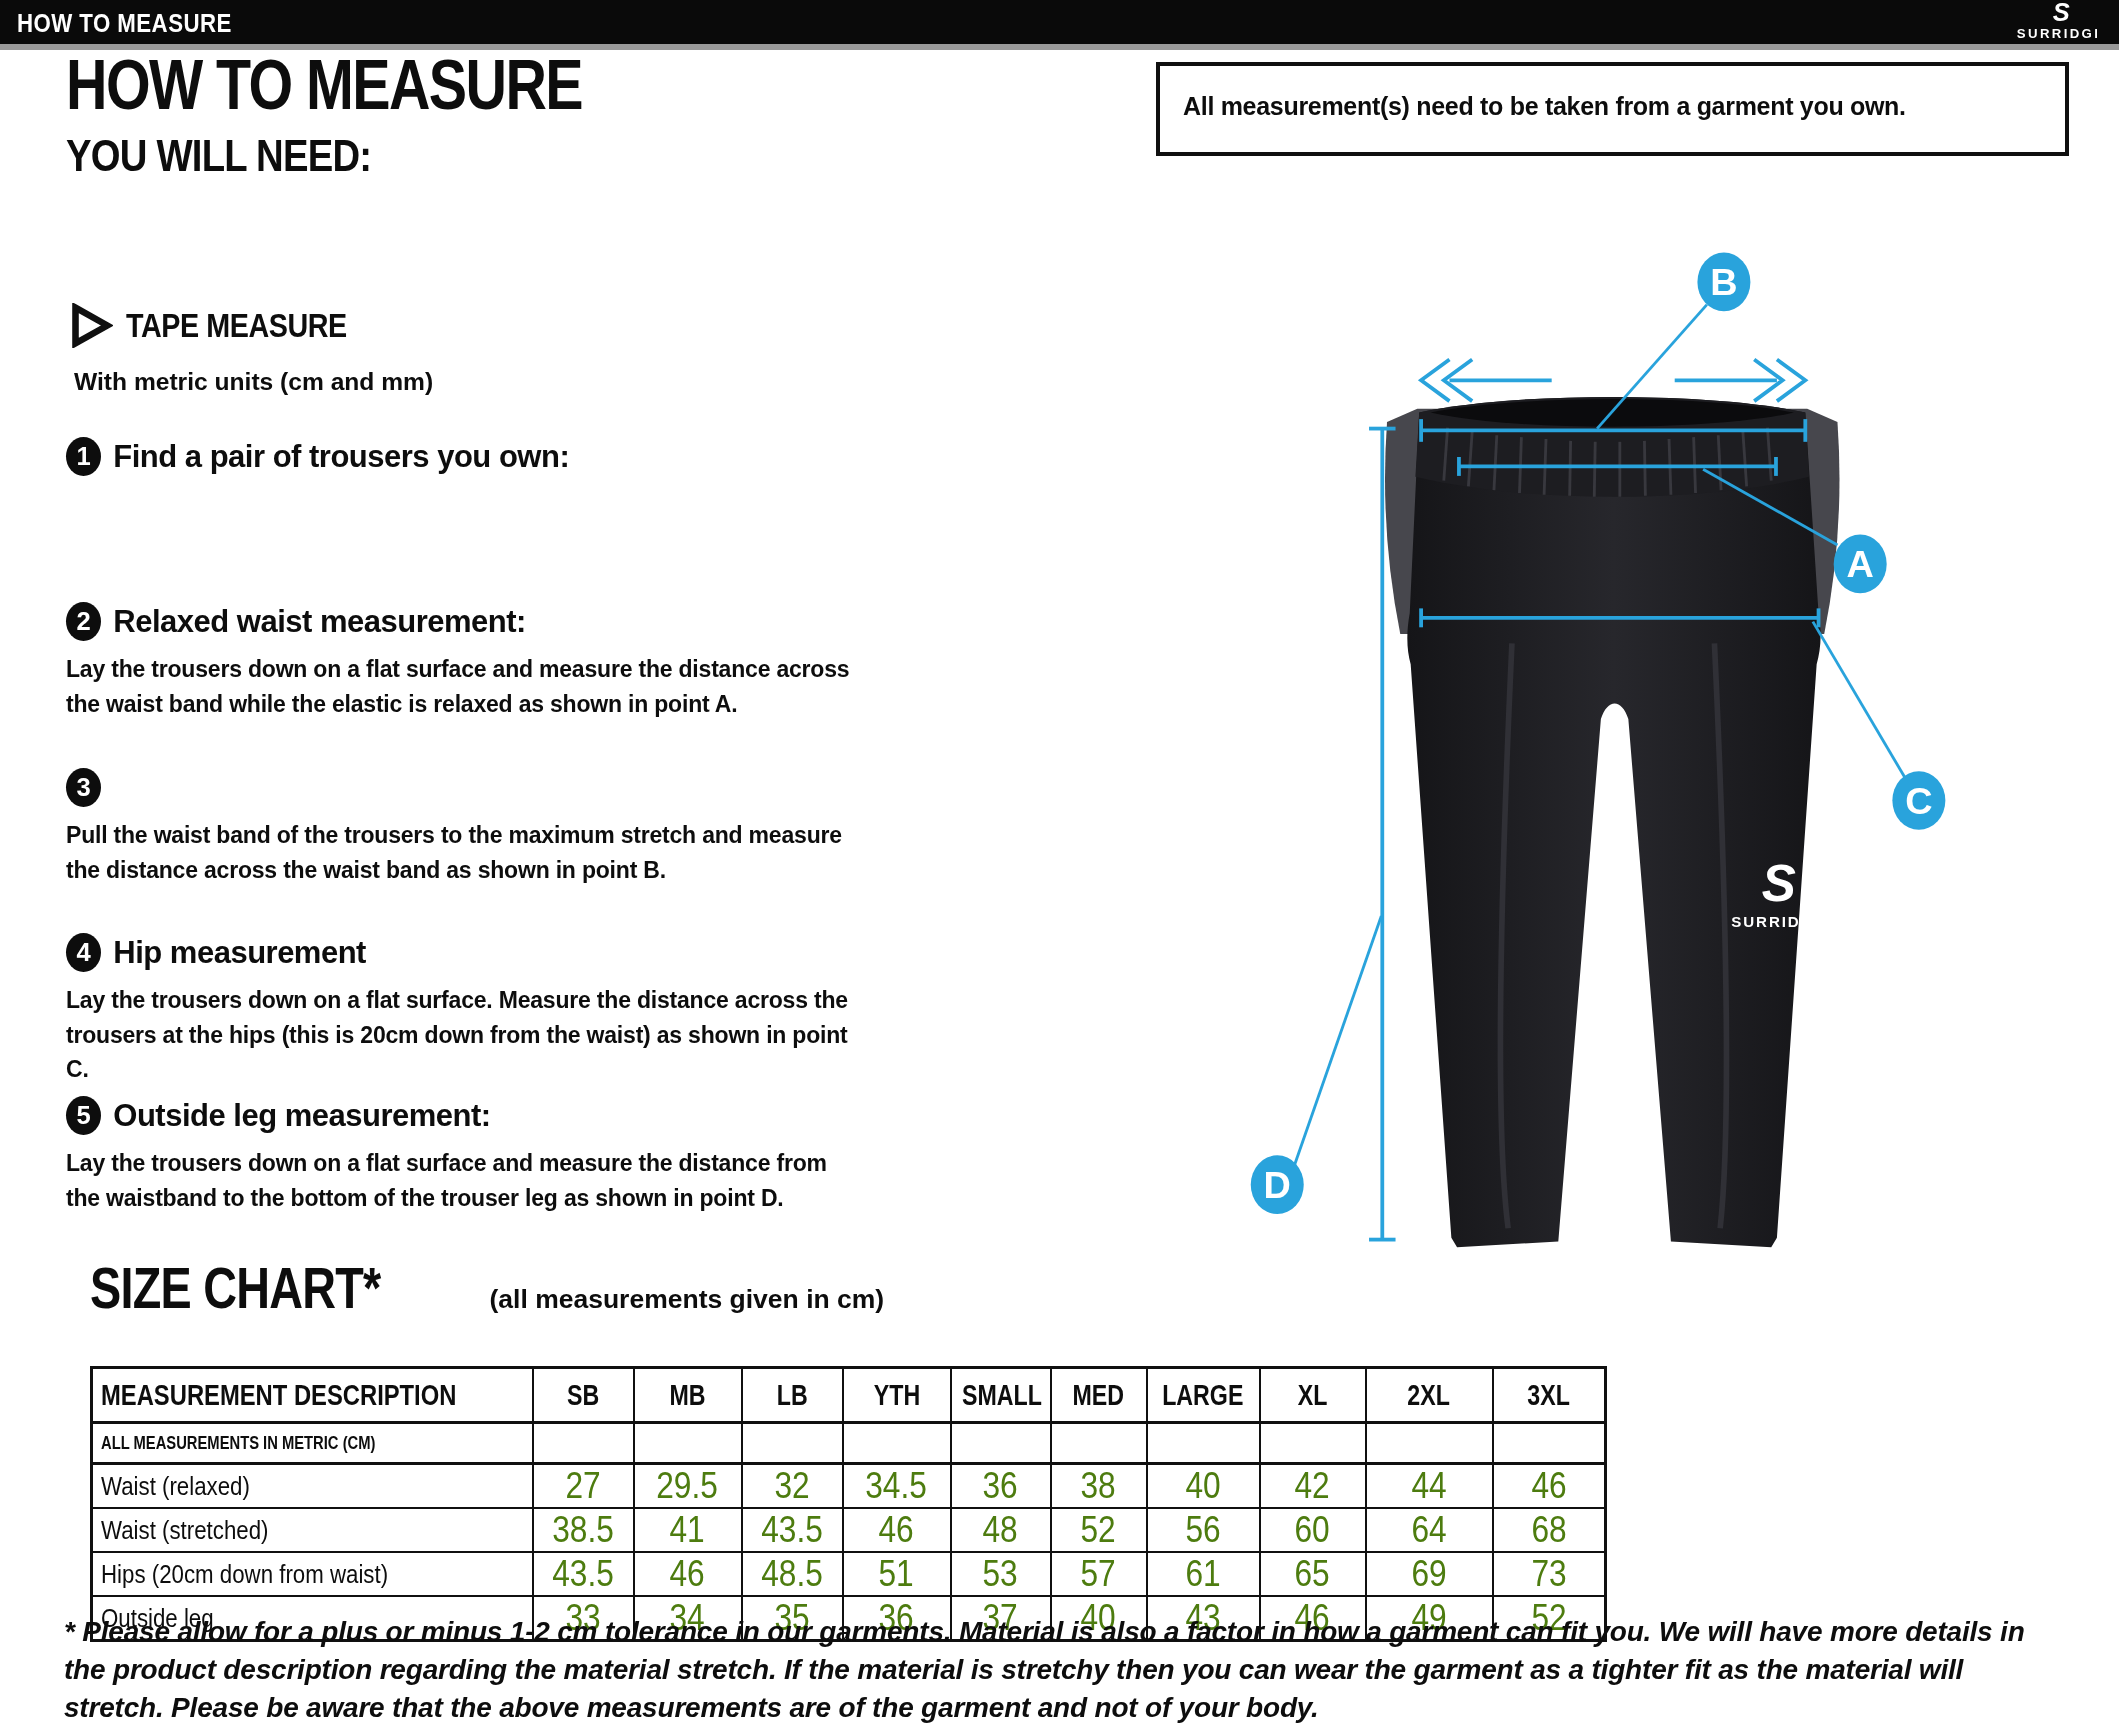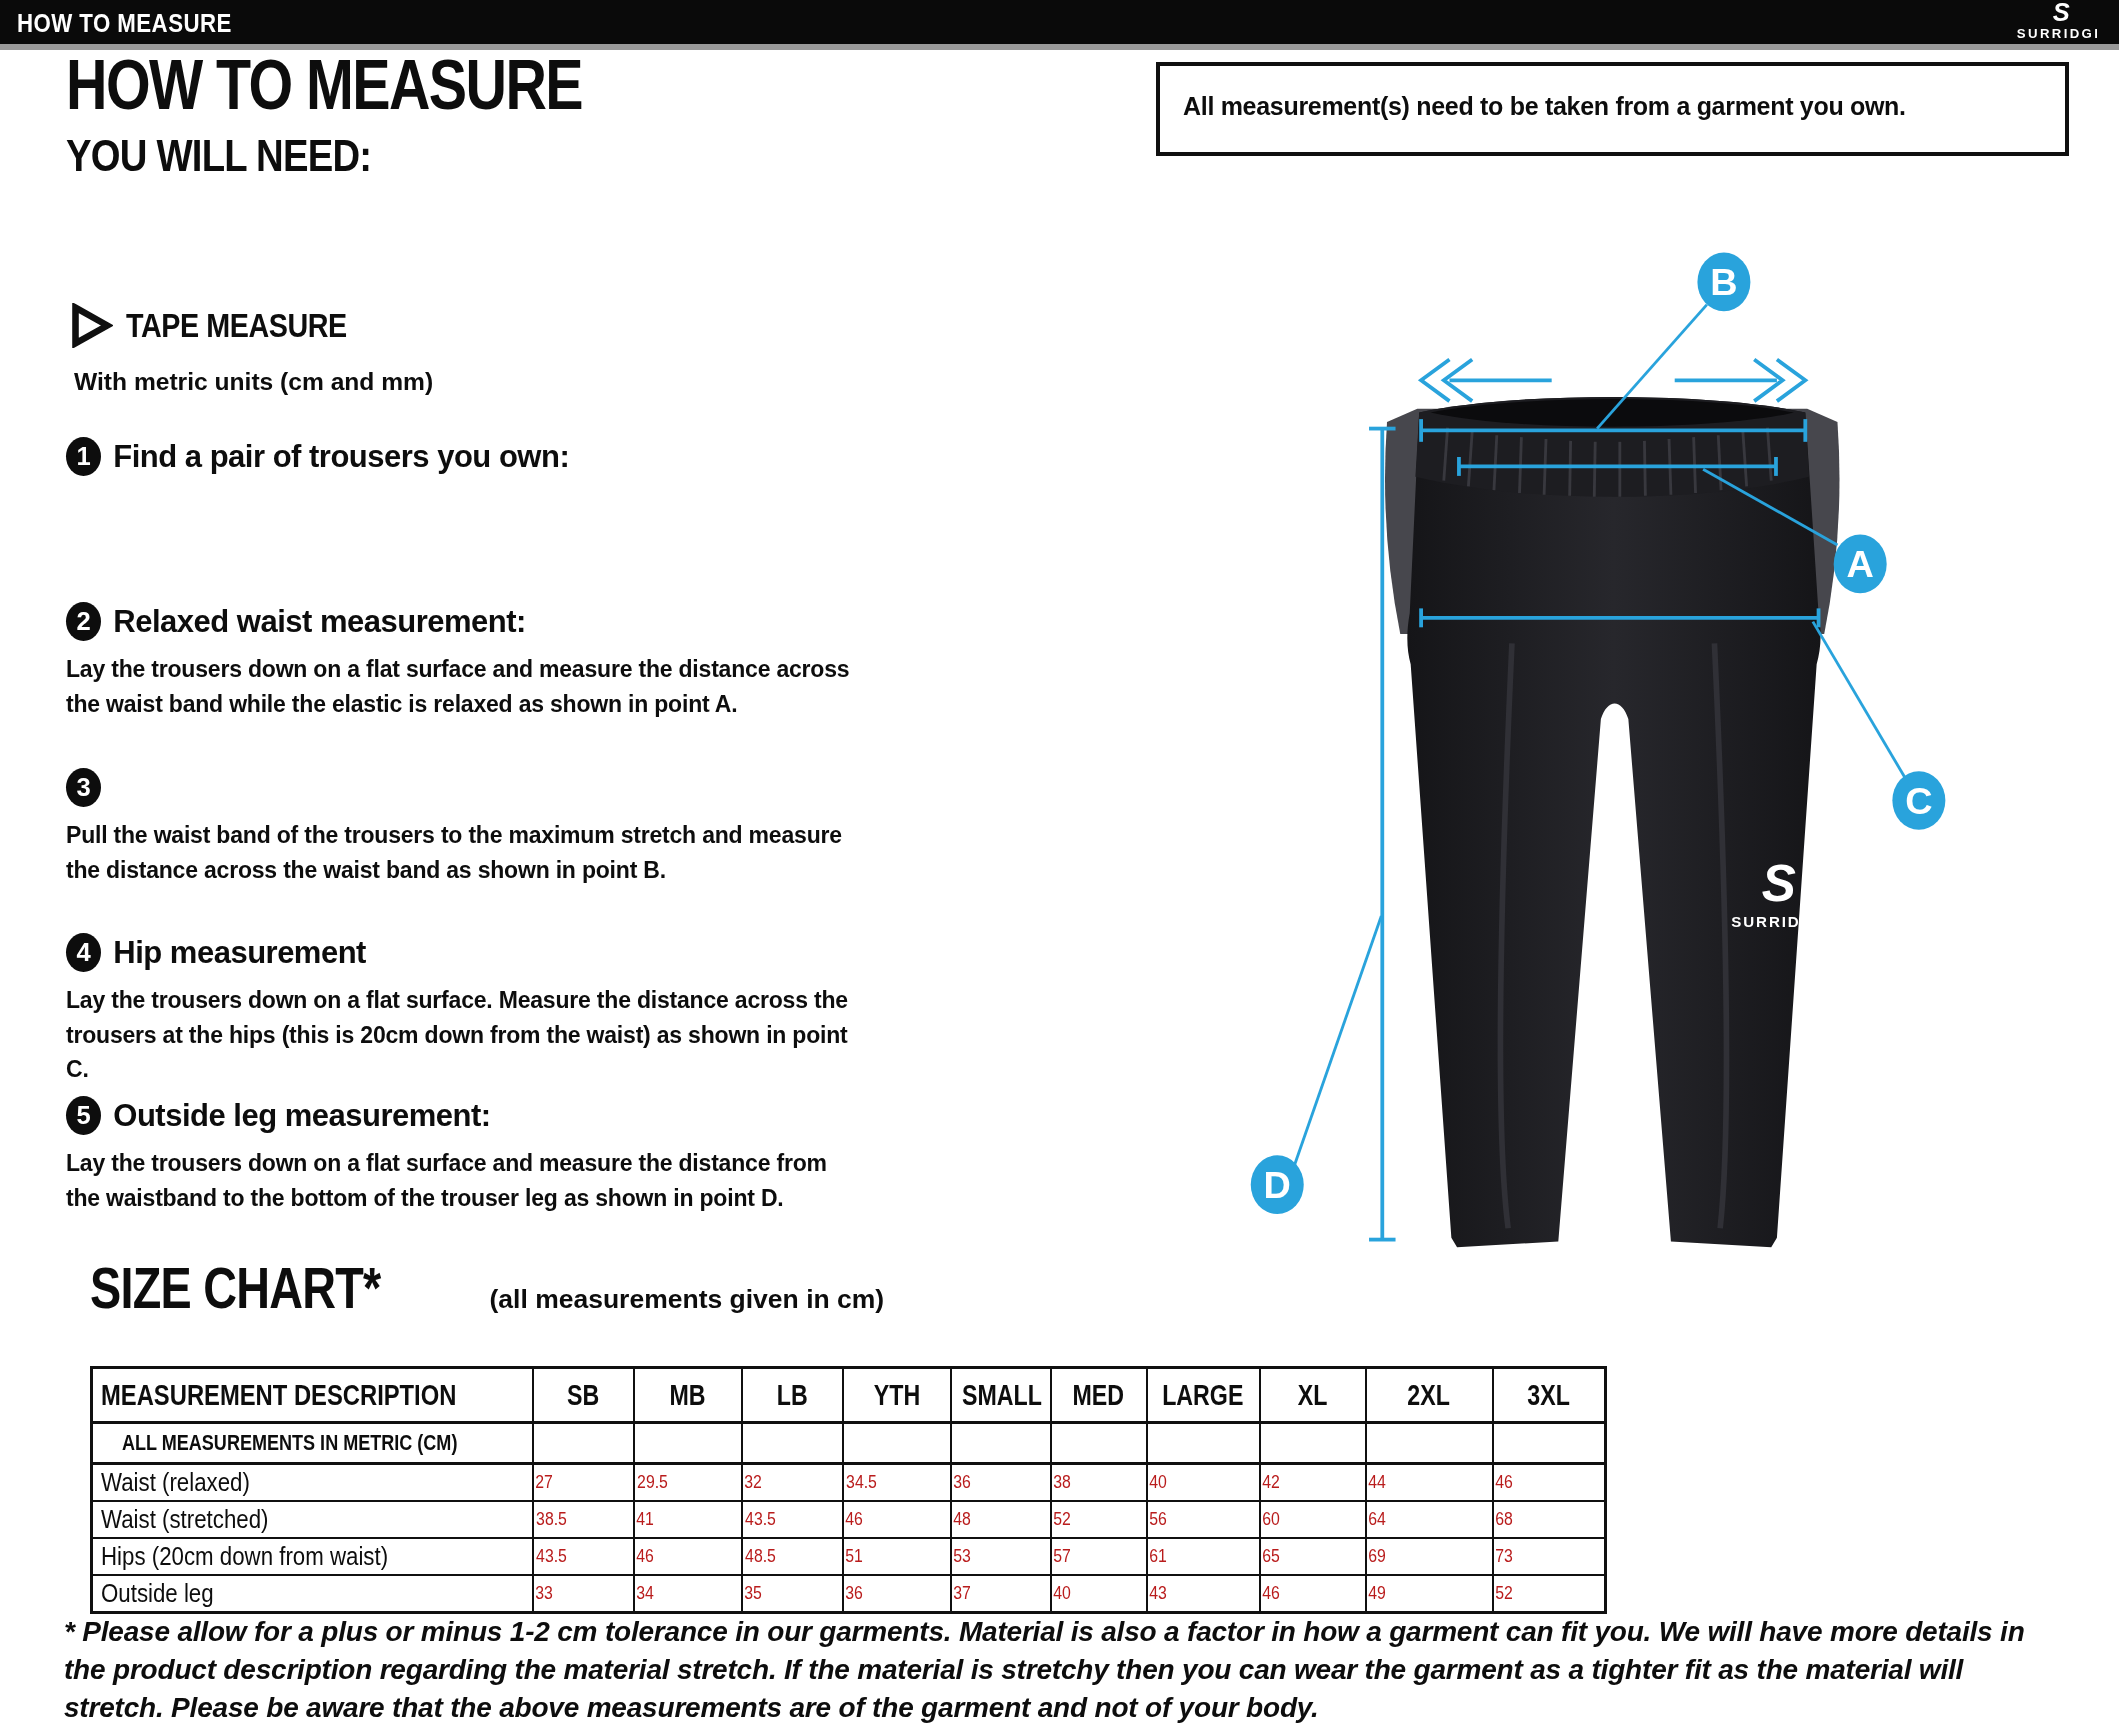--- a/index.html
+++ b/index.html
@@ -44,24 +44,24 @@
   .sc-head{position:absolute;left:90px;top:1255px;display:flex;align-items:baseline;gap:32px;}
   .sc-title{font-size:57px;font-weight:900;letter-spacing:-0.9px;}
   .sc-sub{font-size:26.5px;font-weight:bold;margin-left:13.2px;}
   table.sc{position:absolute;left:90px;top:1366px;width:1514px;border-collapse:collapse;table-layout:fixed;
            border:3.8px solid #101010;}
   table.sc th,table.sc td{border:2.8px solid #101010;padding:0;overflow:hidden;}
   table.sc thead th{height:52px;font-size:29px;font-weight:bold;text-align:center;}
   table.sc thead th:first-child{text-align:left;padding-left:7.6px;}
   table.sc thead th{border-bottom-width:3.8px;}
   tr.metric-row td{height:38px;border-bottom-width:3.8px;}
-  tr.metric-row td:first-child{font-size:22px;font-weight:bold;text-align:right;padding-left:7.6px;}
+  tr.metric-row td:first-child{font-size:18px;font-weight:bold;text-align:left;padding-left:7.6px;}
   tr.data-row td{height:35px;}
   tr.data-row td.lbl{font-size:25.6px;font-weight:normal;text-align:left;padding-left:7.6px;}
-  tr.data-row td.val{font-size:18px;text-align:left;color:#b91c1c;}
+  tr.data-row td.val{font-size:36px;text-align:center;color:#4d7c0f;}
   .valcx{display:inline-block;transform:scaleX(.88);transform-origin:50% 50%;}
 
   
   .footnote{position:absolute;left:64px;top:1613px;width:2006px;font-size:28px;font-weight:bold;
             font-style:italic;line-height:1.36;letter-spacing:-0.2px;}
 </style>
 </head>
 <body>
 
 <div class="canvas">

